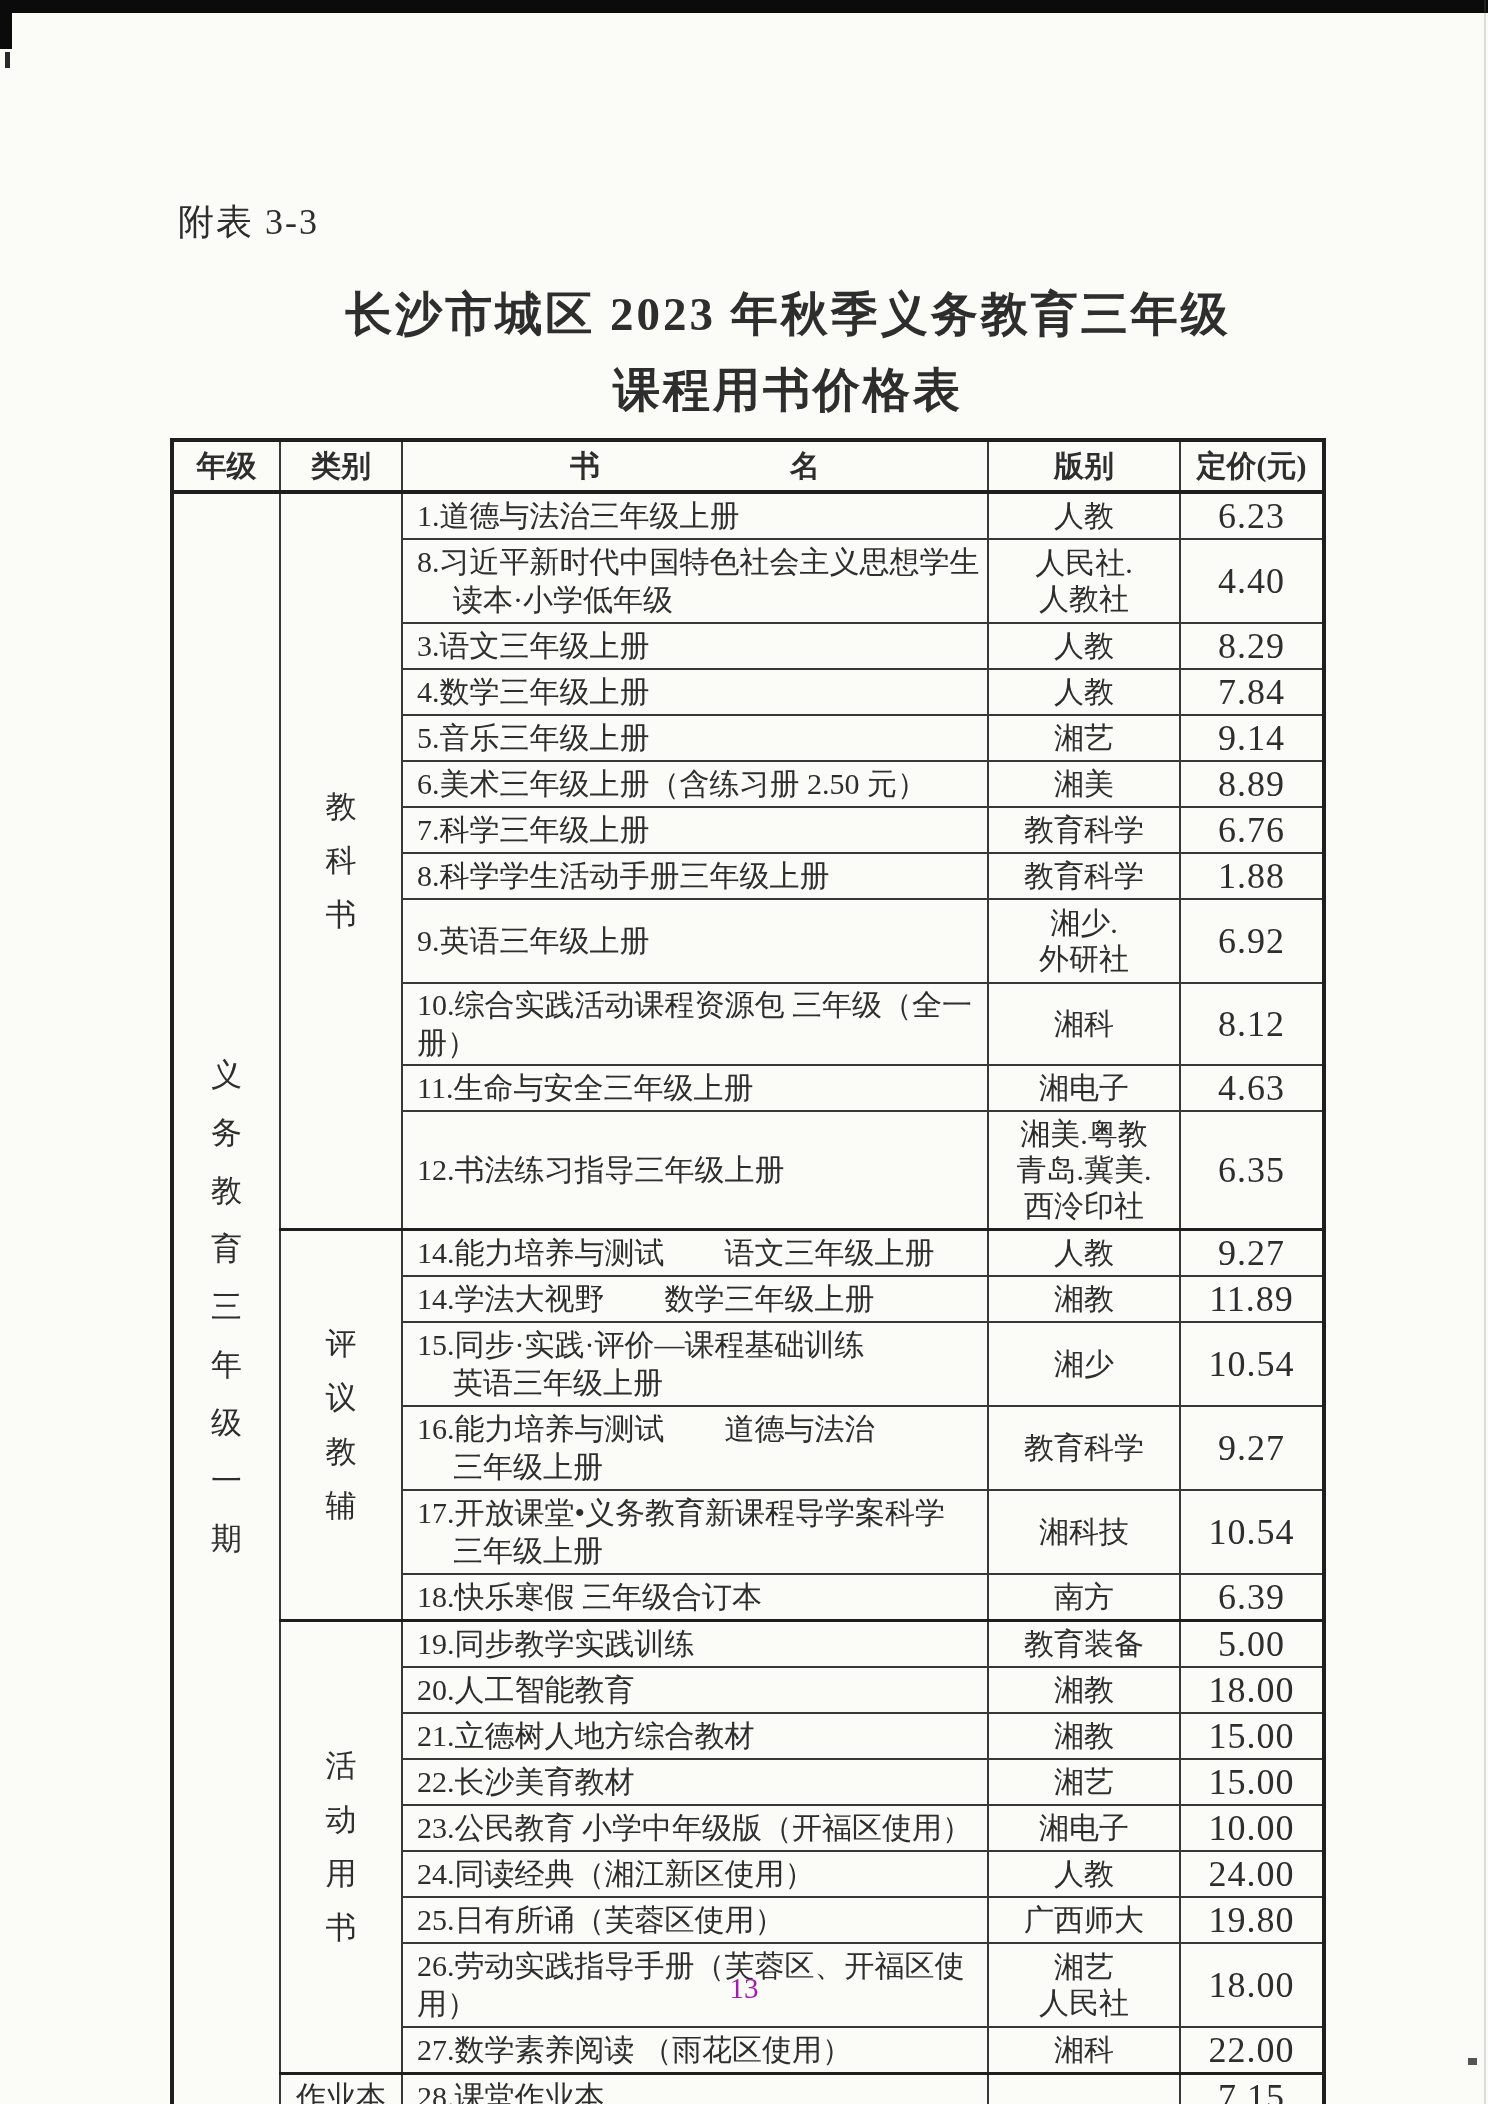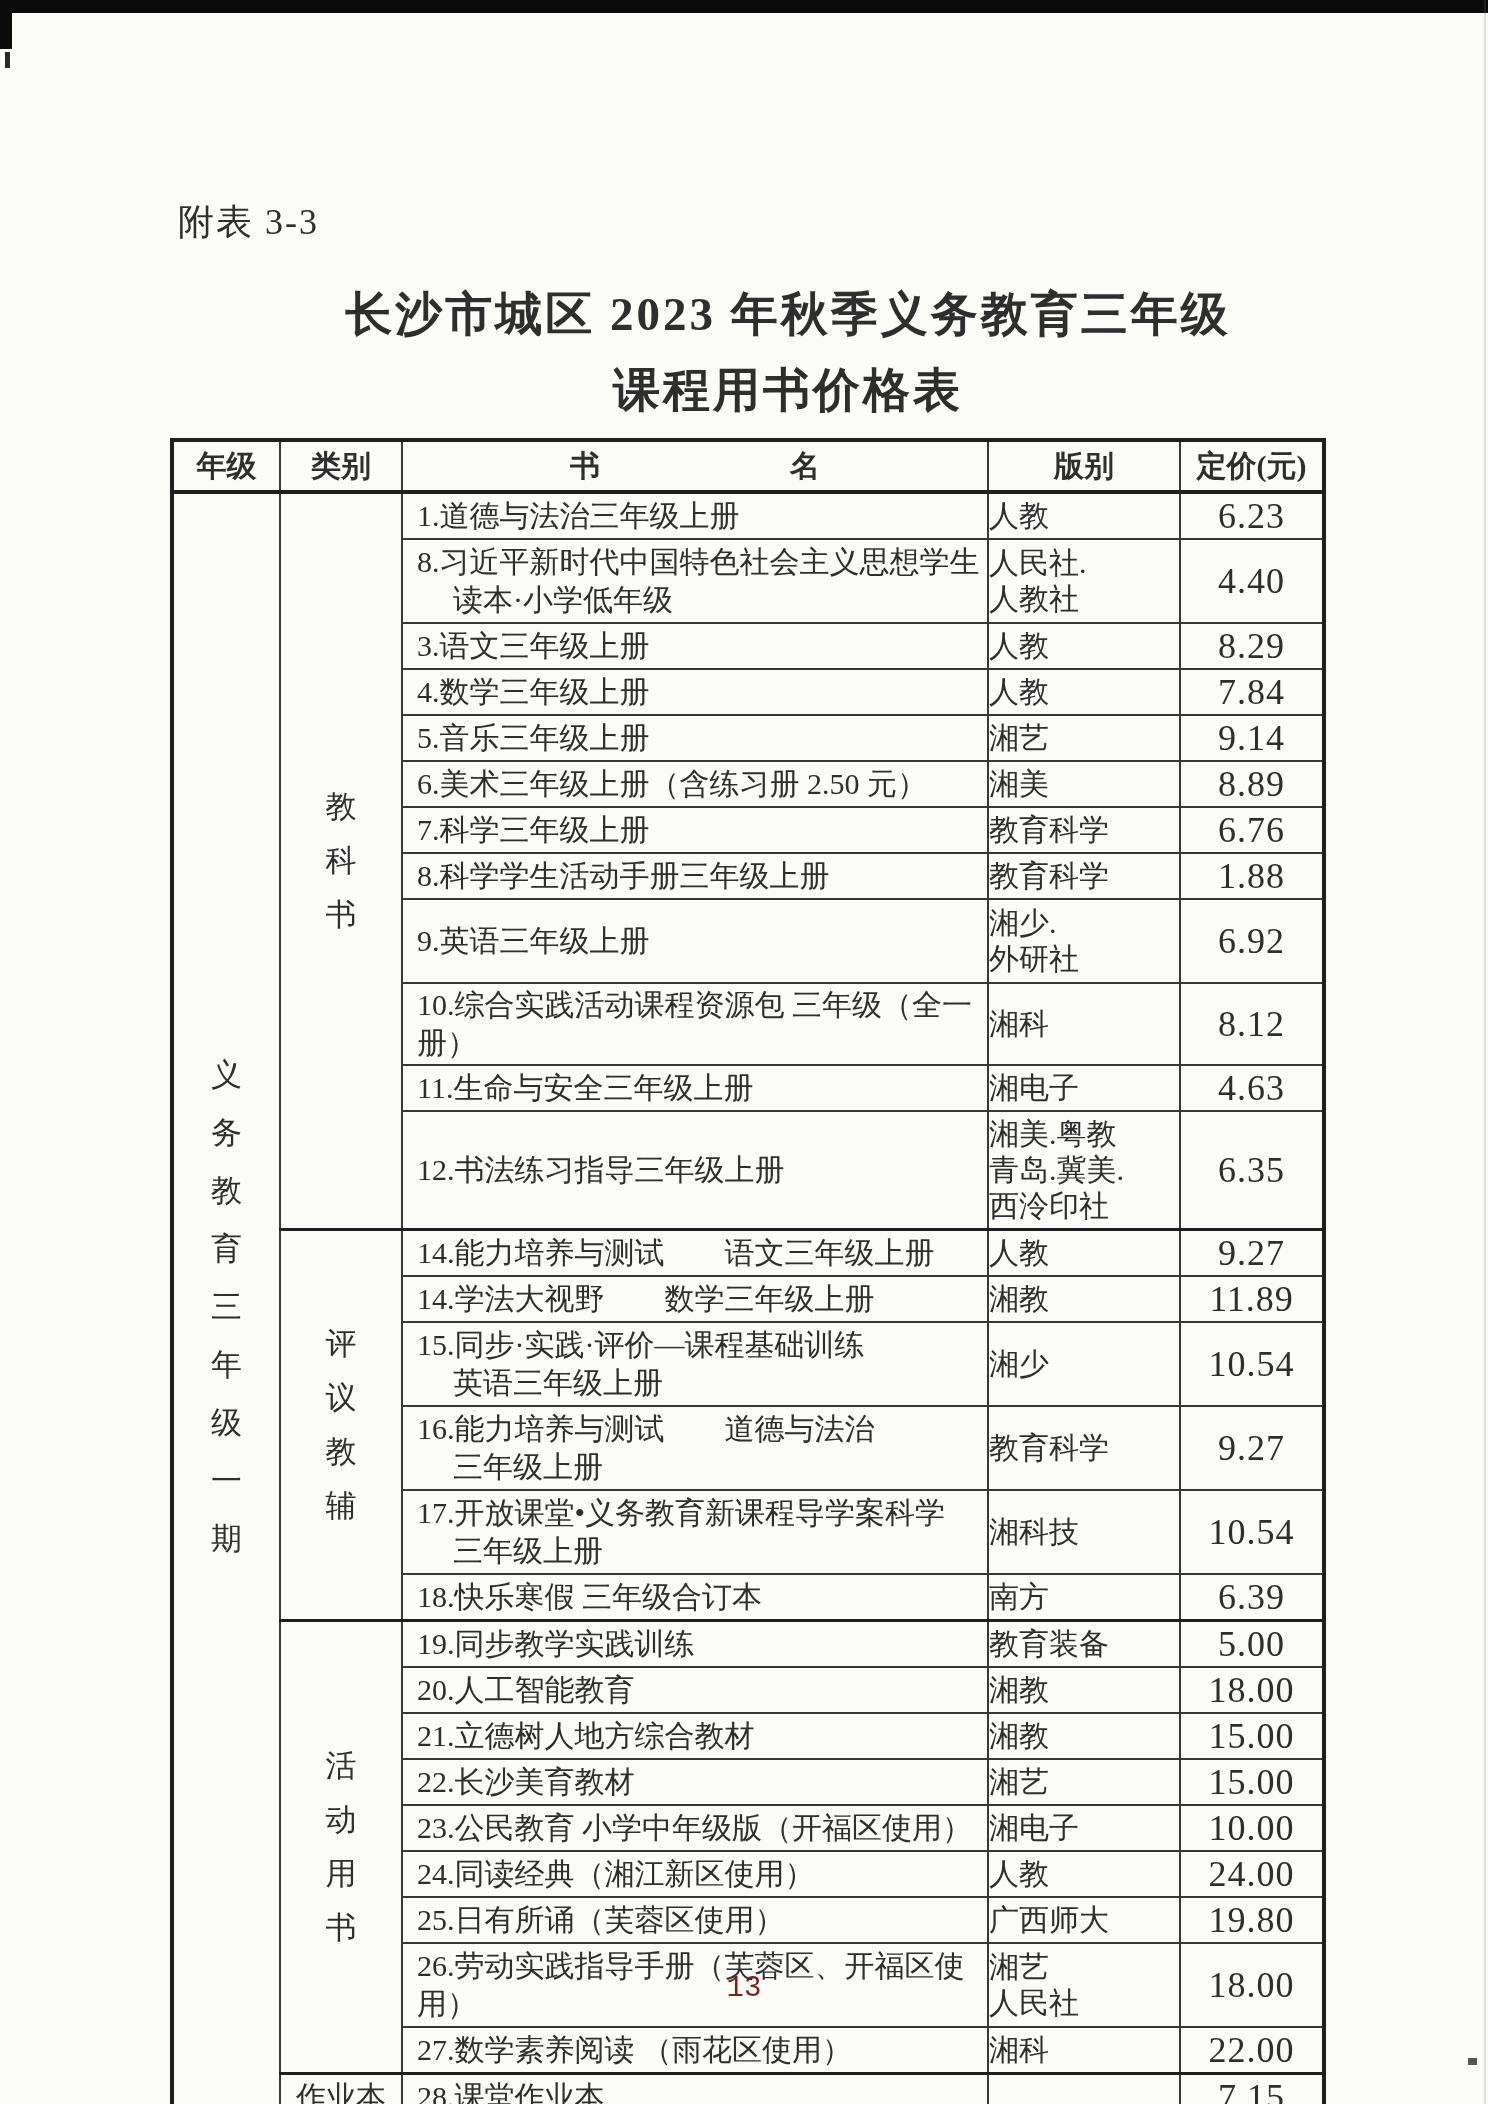--- a/index.html
+++ b/index.html
@@ -18,28 +18,28 @@
   .price-table td,.price-table th{border:2px solid #383838;padding:0;font-weight:normal;
                font-size:30px;vertical-align:middle;overflow:hidden;}
   .price-table{border:4px solid #1f1f1f;}
   .price-table thead th{height:48px;border-bottom:4px solid #1f1f1f;font-weight:600;}
   tr.h1>td{height:40px;}
   tr.h2>td{height:78px;}
   tr.h3>td{height:112px;}
   tr.gs>td{border-top:3px solid #1f1f1f;}
   td.name-cell{text-align:left;padding:2px 6px 2px 14px;line-height:38px;}
   td.name-cell .cont{padding-left:36px;}
-  td.pub-cell{line-height:36px;}
+  td.pub-cell{text-align:center;line-height:36px;}
   td.price-cell{text-align:center;font-size:36px;letter-spacing:1px;}
   td.grade-cell,td.cat-cell{text-align:center;}
   .vtext{display:flex;flex-direction:column;align-items:center;justify-content:center;}
   .vtext-grade span{line-height:58px;font-size:31px;}
   .vtext-cat span{line-height:54px;font-size:31px;}
   .book-header{display:flex;justify-content:center;gap:190px;}
-  .page-number{position:absolute;left:0;top:1972px;width:100%;text-align:center;font-size:29px;color:#7f1d1d;font-family:Liberation Mono, monospace;}
+  .page-number{position:absolute;left:0;top:1972px;width:100%;text-align:center;font-size:29px;color:#a21caf;}
 </style>
 </head>
 <body>
 
 <div class="page">
   <div class="artifact-top"></div>
   <div class="artifact-left"></div>
   <div class="artifact-left2"></div>
   <div class="artifact-right"></div>
   <div class="artifact-corner"></div>

